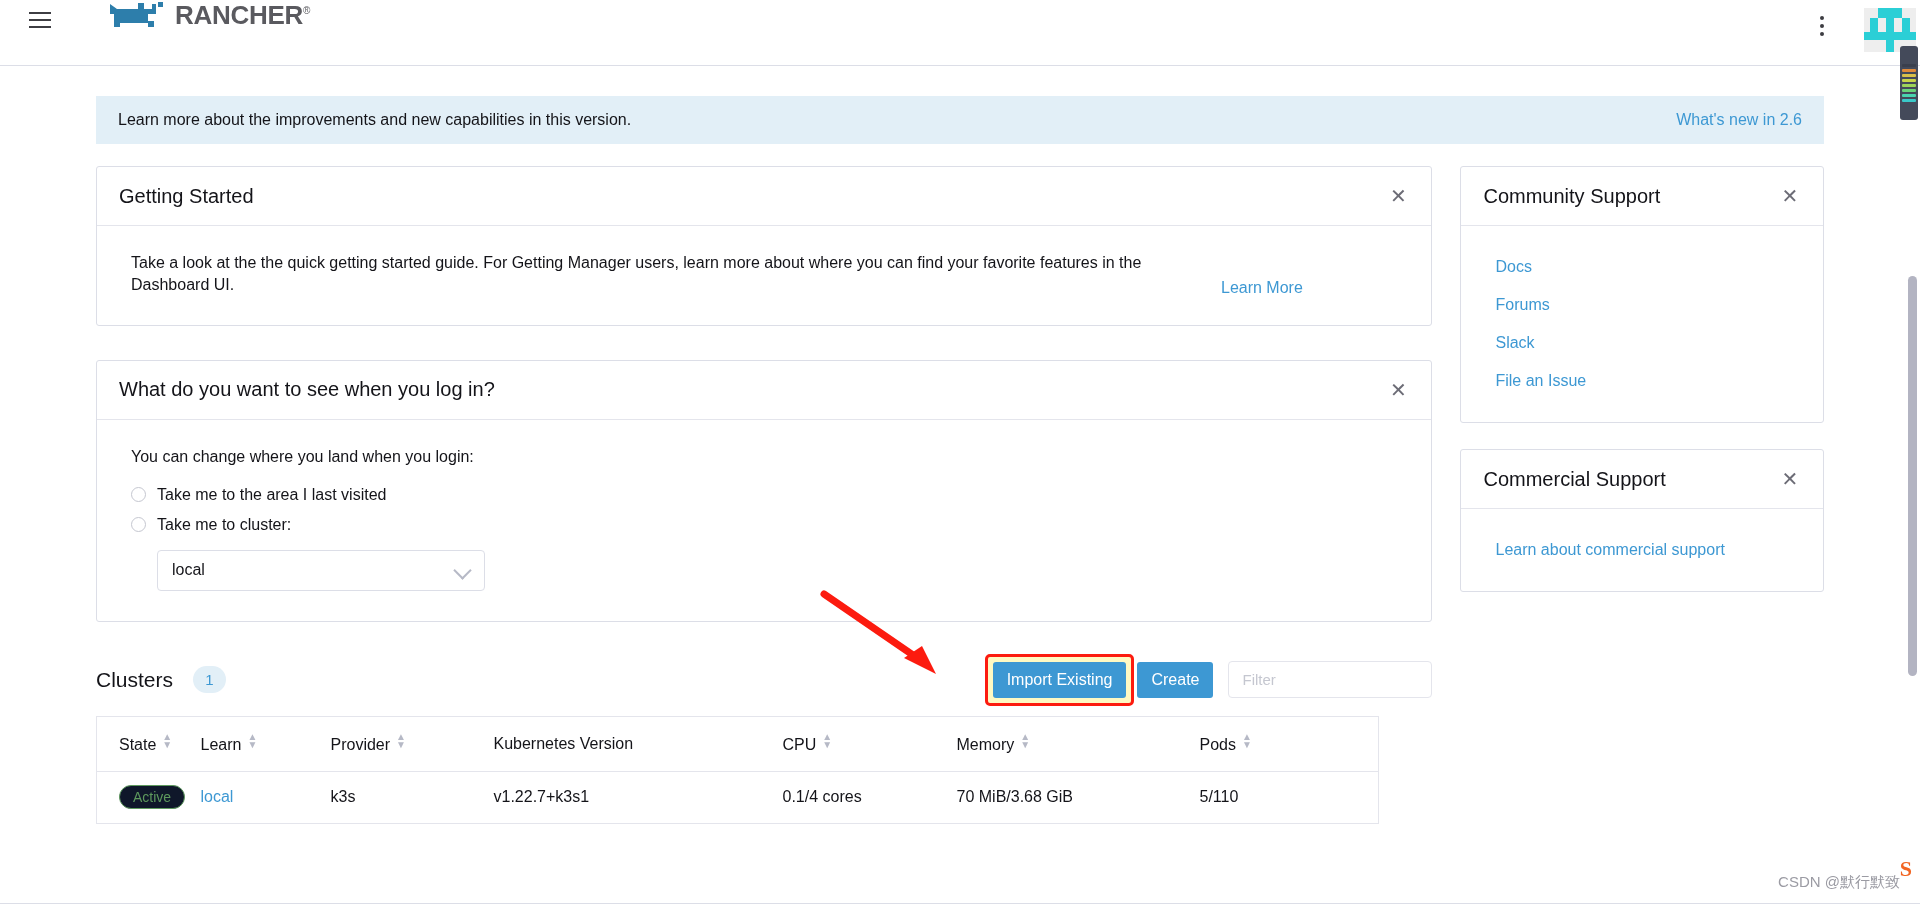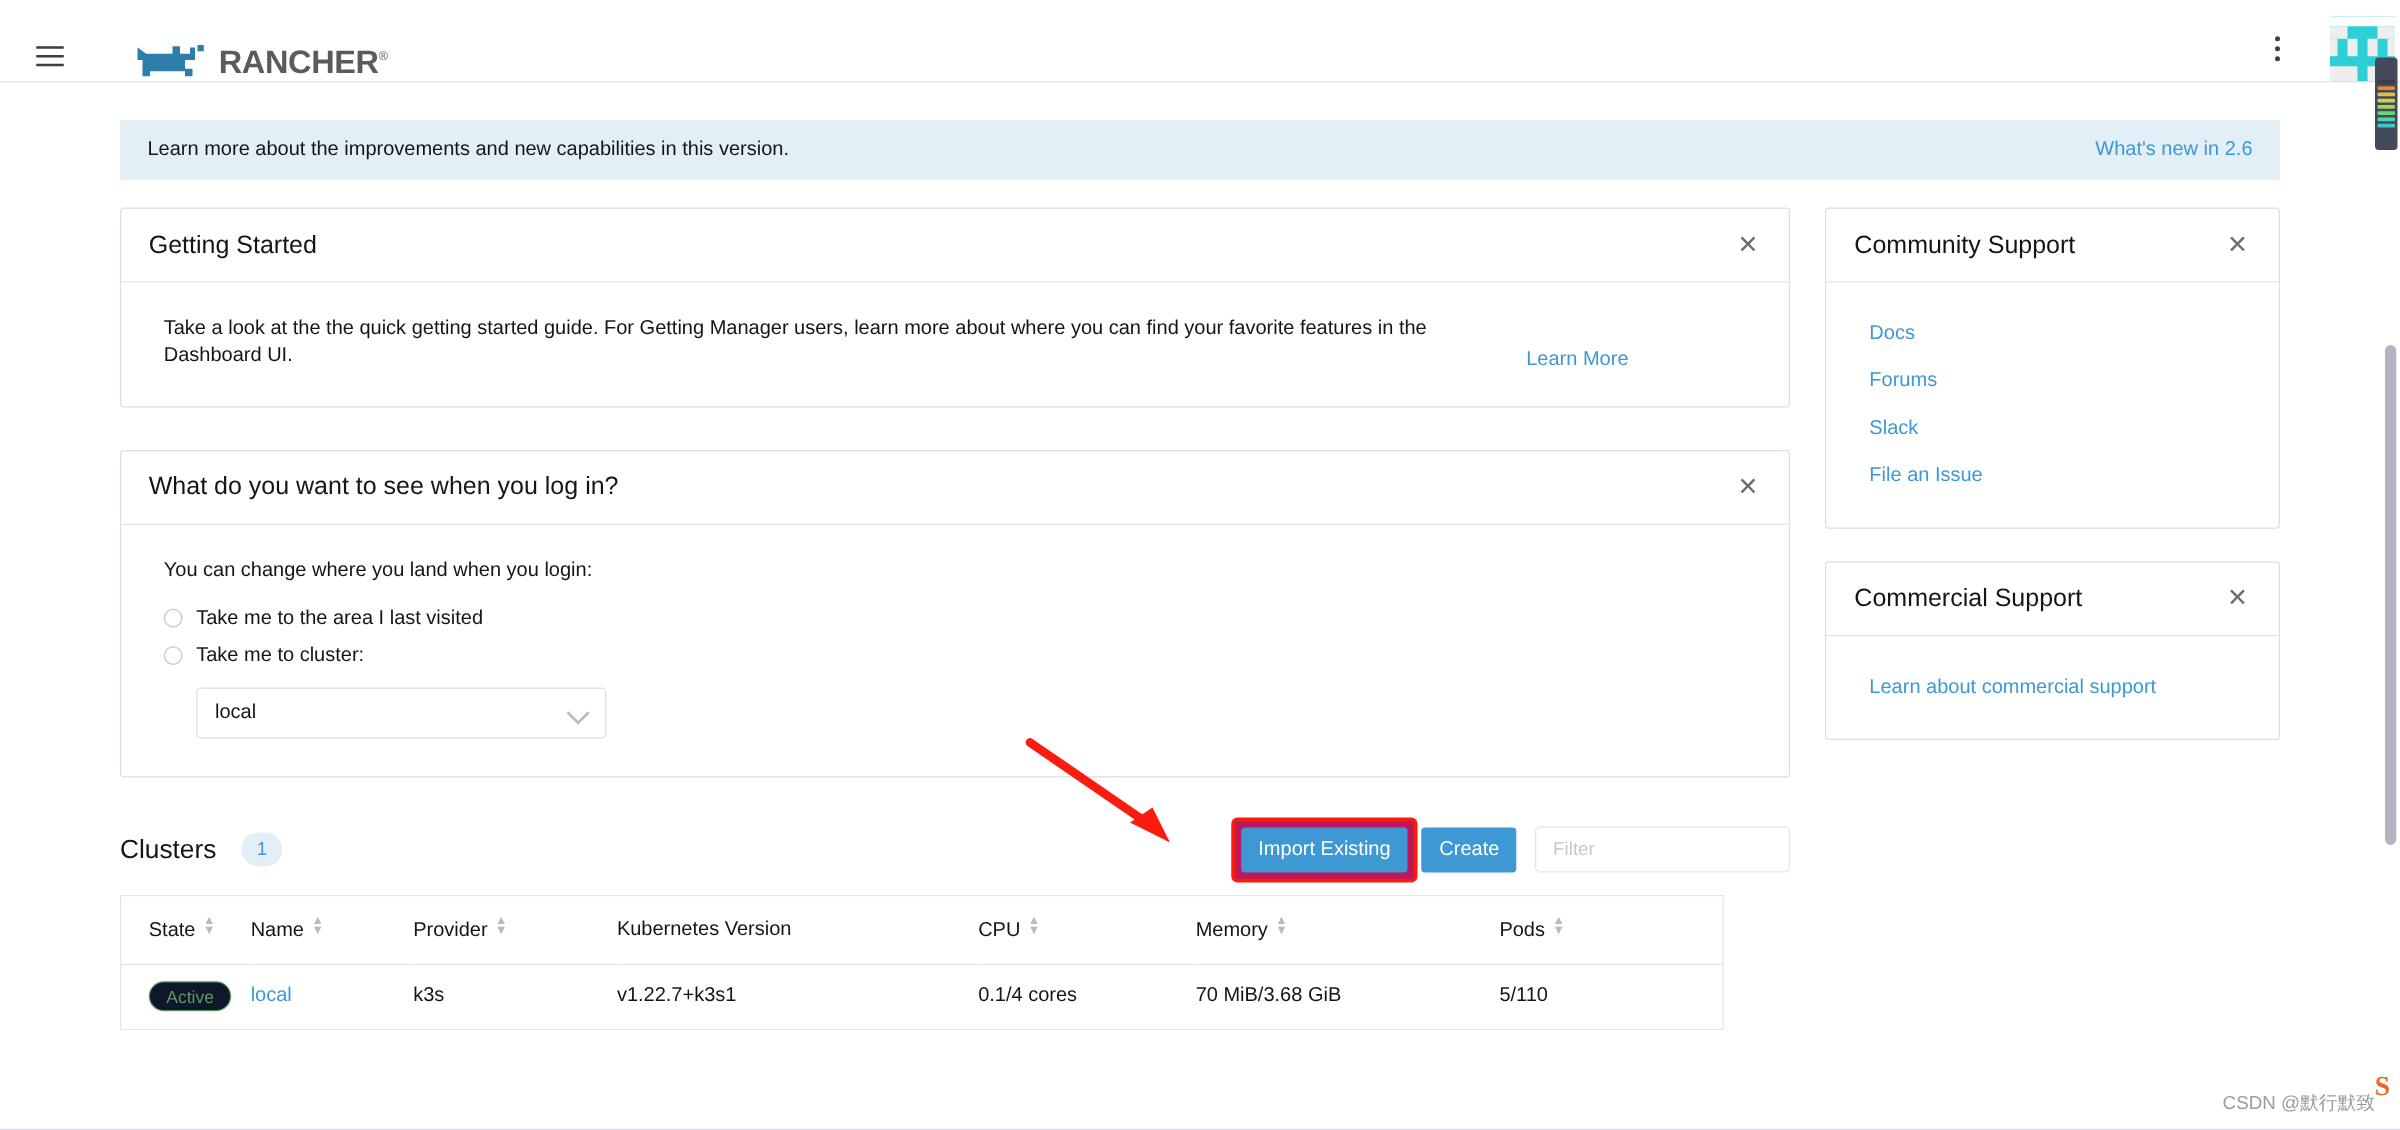--- a/index.html
+++ b/index.html
@@ -10,21 +10,21 @@
     overflow: hidden;
     color: #141419;
   }
 
   
   .header {
     position: absolute; top: 0; left: 0;
     width: 1920px; height: 66px;
     background: #ffffff;
     border-bottom: 1px solid #dcdee7;
-    display: flex; align-items: flex-end;
+    display: flex; align-items: flex-start;
   }
   .hamburger {
     margin-left: 20px; width: 40px; height: 40px;
     display: flex; flex-direction: column; justify-content: center;
     align-items: center; gap: 5px; cursor: pointer;
   }
   .hamburger span {
     display: block; width: 22px; height: 2px; background: #3d3d42;
   }
   .brand { display: flex; align-items: center; margin-left: 48px; gap: 9px; }
@@ -139,21 +139,21 @@
     font-size: 15px; padding: 0 9px;
   }
   .bar-spacer { flex: 1; }
   .btn {
     background: #3d98d3; color: #fff; border: none; border-radius: 3px;
     height: 36px; padding: 0 14px; font-size: 16px; cursor: pointer;
     font-family: "Liberation Sans", sans-serif;
   }
   .btn-import-wrap {
     position: relative; padding: 5px; border: 3px solid #fc1b0f;
-    border-radius: 5px; background: #be185d; margin-right: 3px;
+    border-radius: 5px; background: #fef9c3; margin-right: 3px;
   }
   .filter-input {
     width: 204px; height: 37px; margin-left: 15px;
     border: 1px solid #e4e5ec; border-radius: 4px;
     padding: 0 13px; font-size: 15px; color: #141419;
     font-family: "Liberation Sans", sans-serif; outline: none;
     background: #fff;
   }
   .filter-input::placeholder { color: #c5c7d0; }
 
@@ -332,21 +332,21 @@
           <input class="filter-input" placeholder="Filter" style="">
         </div>
 
         <table class="table">
           <thead>
             <tr>
               <th style="width:104px;padding-left:22px">
                 <span>State</span><span class="sort-ic"><u>▲</u><u>▼</u></span>
               </th>
               <th style="width:130px">
-                <span>Name</span><span class="sort-ic"><u>▲</u><u>▼</u></span>
+                <span>Learn</span><span class="sort-ic"><u>▲</u><u>▼</u></span>
               </th>
               <th style="width:163px">
                 <span>Provider</span><span class="sort-ic"><u>▲</u><u>▼</u></span>
               </th>
               <th style="width:289px">
                 <span>Kubernetes Version</span>
               </th>
               <th style="width:174px">
                 <span>CPU</span><span class="sort-ic"><u>▲</u><u>▼</u></span>
               </th>

